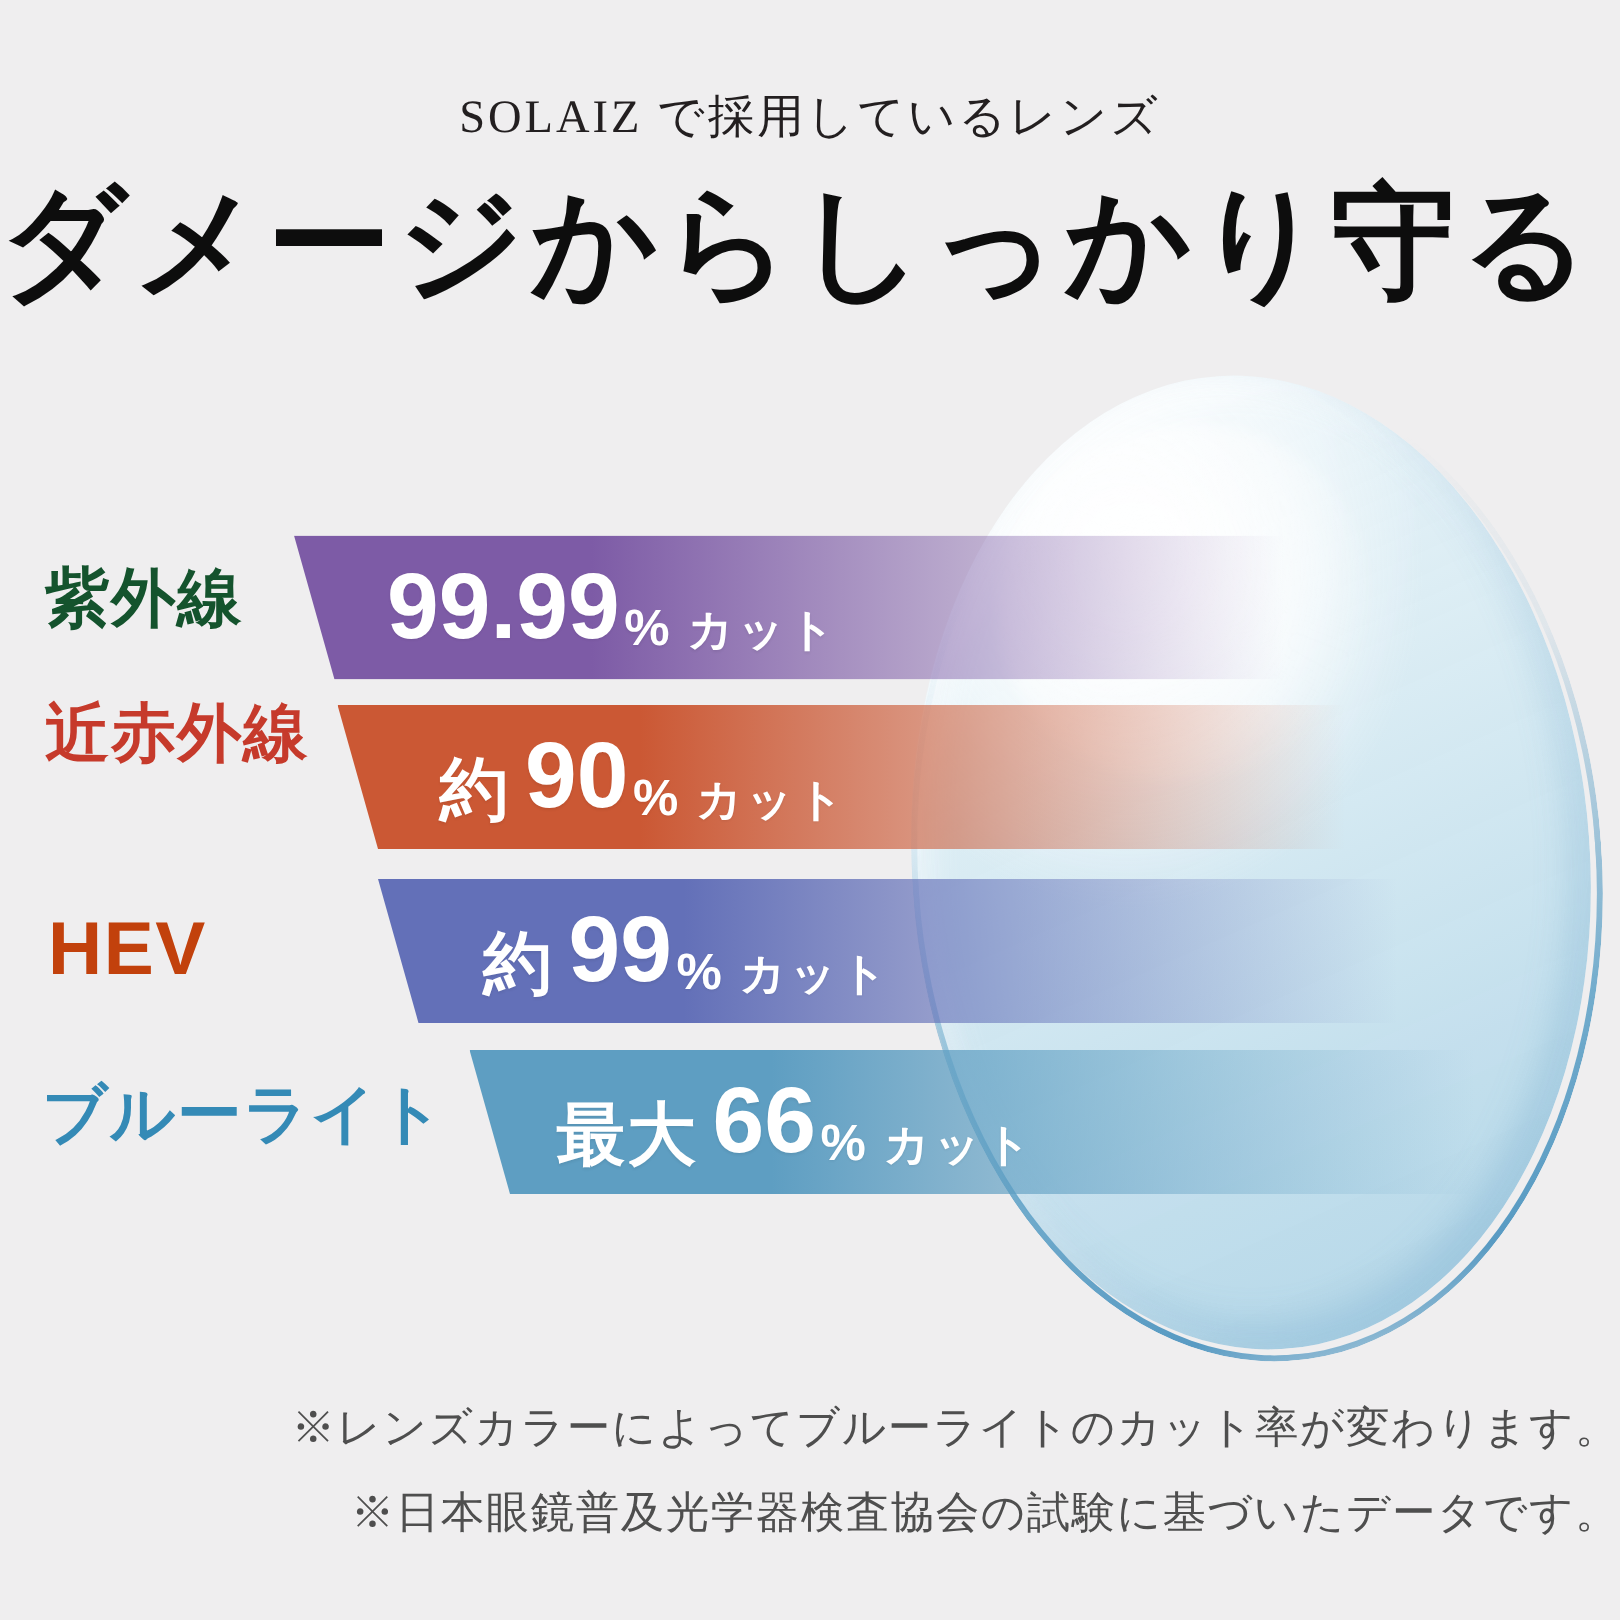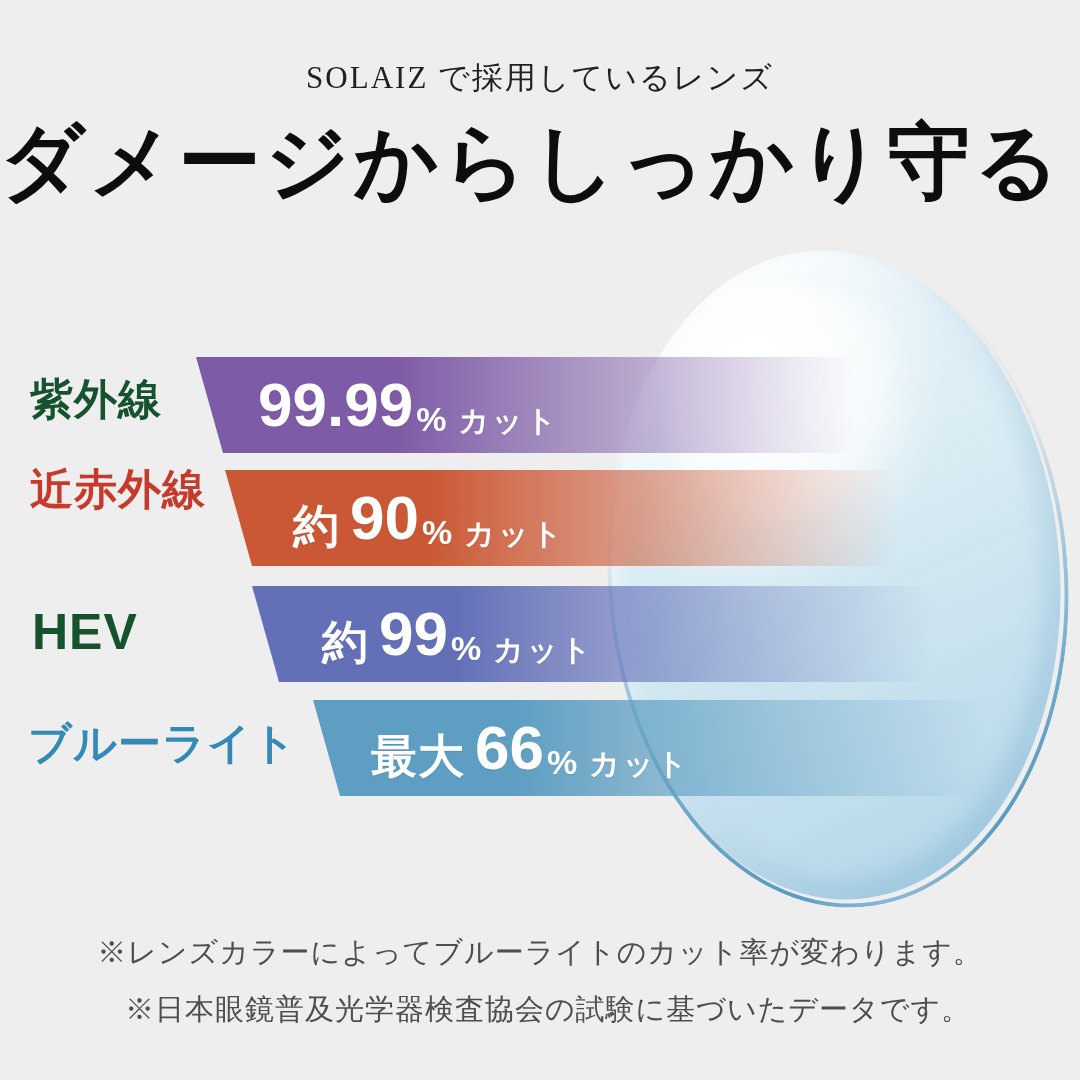--- a/index.html
+++ b/index.html
@@ -94,21 +94,21 @@
     display:flex;align-items:flex-end;
     text-shadow:0 1px 2px rgba(0,0,0,.07);
   }
   .v-pre{font-size:46px;letter-spacing:1px;margin-right:10px;}
   .v-num{font-size:62px;letter-spacing:0px;}
   .v-pct{font-size:34px;margin-left:3px;letter-spacing:0;}
   .v-cut{font-size:30px;margin-left:12px;letter-spacing:3px;}
 
   
   #notes{
-    position:absolute;left:0;top:938px;width:1080px;text-align:center;
+    position:absolute;left:0;top:938px;width:1080px;text-align:right;
     font-family:"Liberation Serif", serif;
     color:#4e4e4e;
   }
   .note{font-size:29px;letter-spacing:1px;line-height:1.0;}
   .note + .note{margin-top:28px;padding-left:16px;}
 </style>
 </head>
 <body style="background: rgb(239, 238, 239);">
 
 <div id="stage" style="background: rgb(239, 238, 239);">
@@ -145,21 +145,21 @@
             <div class="value">
               <span class="v-pre">約</span>
               <span class="v-num">90</span>
               <span class="v-pct">%</span>
               <span class="v-cut">カット</span>
             </div>
           </div>
         </div>
       </div>
       <div class="row">
-        <div class="label" style="left: 32px; top: 607px; font-size: 50px; color: #14532d;">HEV</div>
+        <div class="label" style="left: 32px; top: 607px; font-size: 50px; color: #c2410c;">HEV</div>
         <div class="bar" style="left: 252px; top: 586px; width: 680px; background: linear-gradient(90deg, rgb(99, 112, 184) 0%, rgb(99, 112, 184) 30%, rgba(99, 112, 184, 0) 100%);">
           <div class="bar-inner" style="padding-left: 70px;">
             <div class="value">
               <span class="v-pre">約</span>
               <span class="v-num">99</span>
               <span class="v-pct">%</span>
               <span class="v-cut">カット</span>
             </div>
           </div>
         </div>

